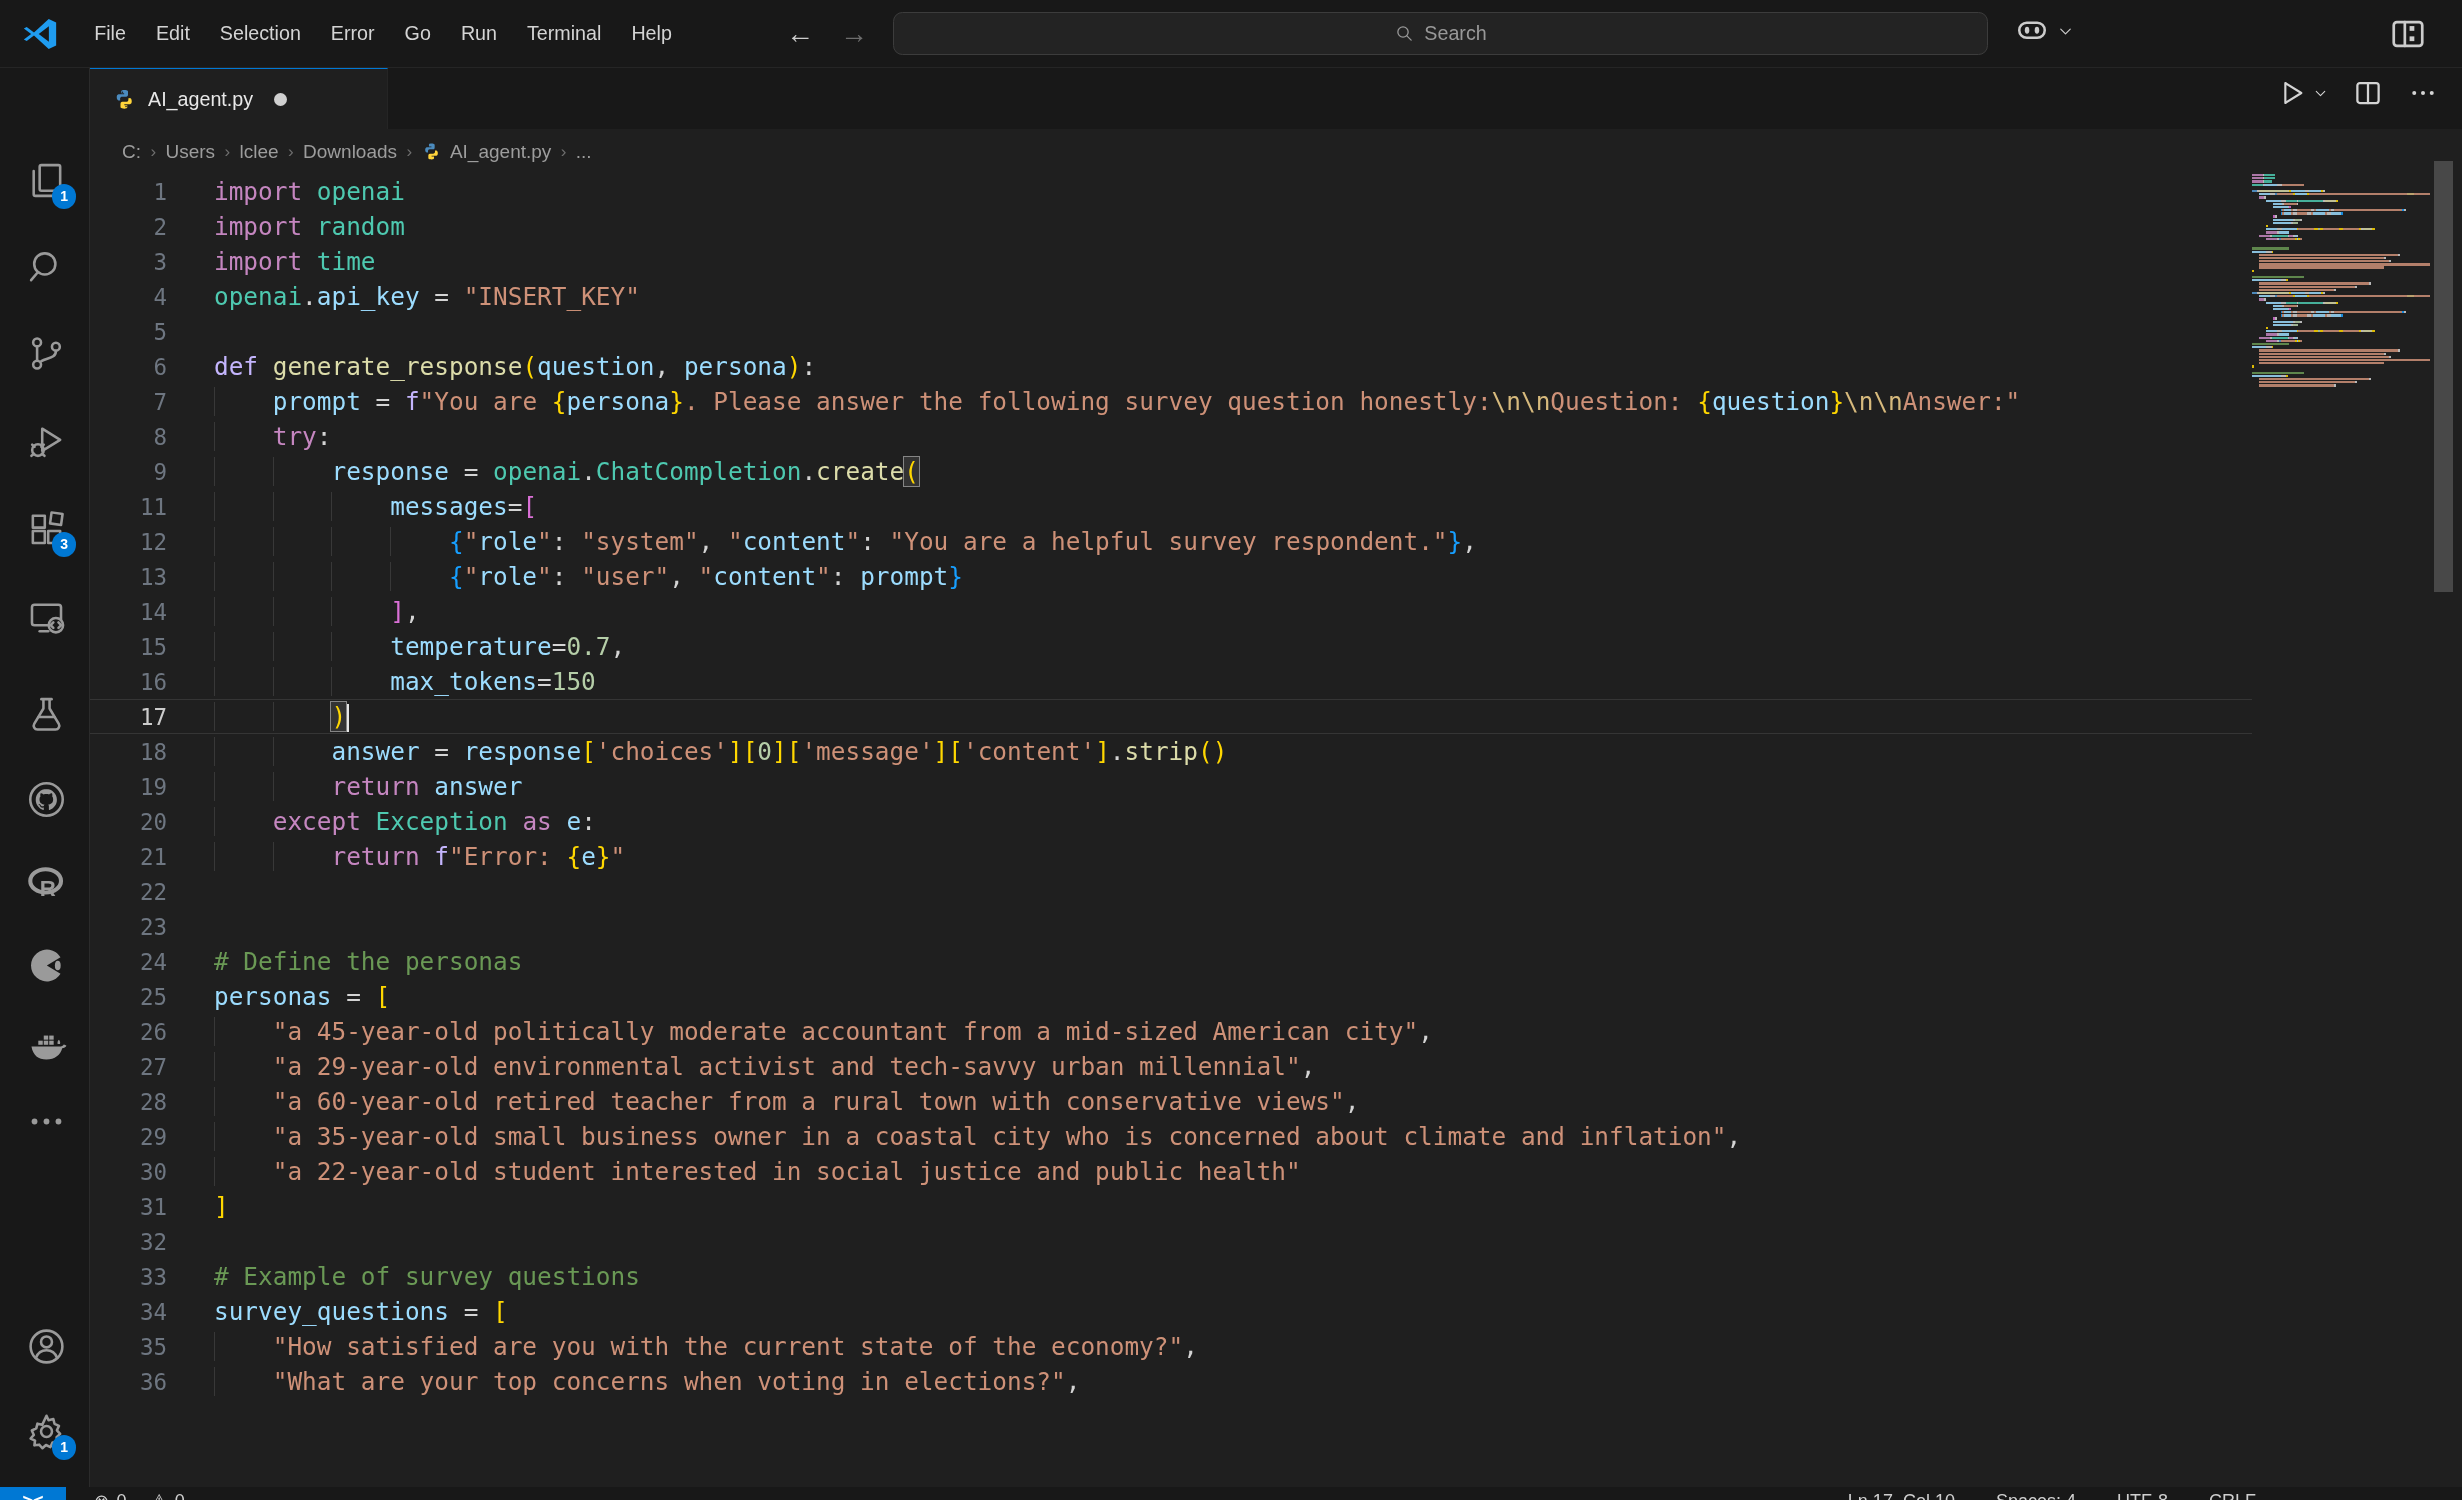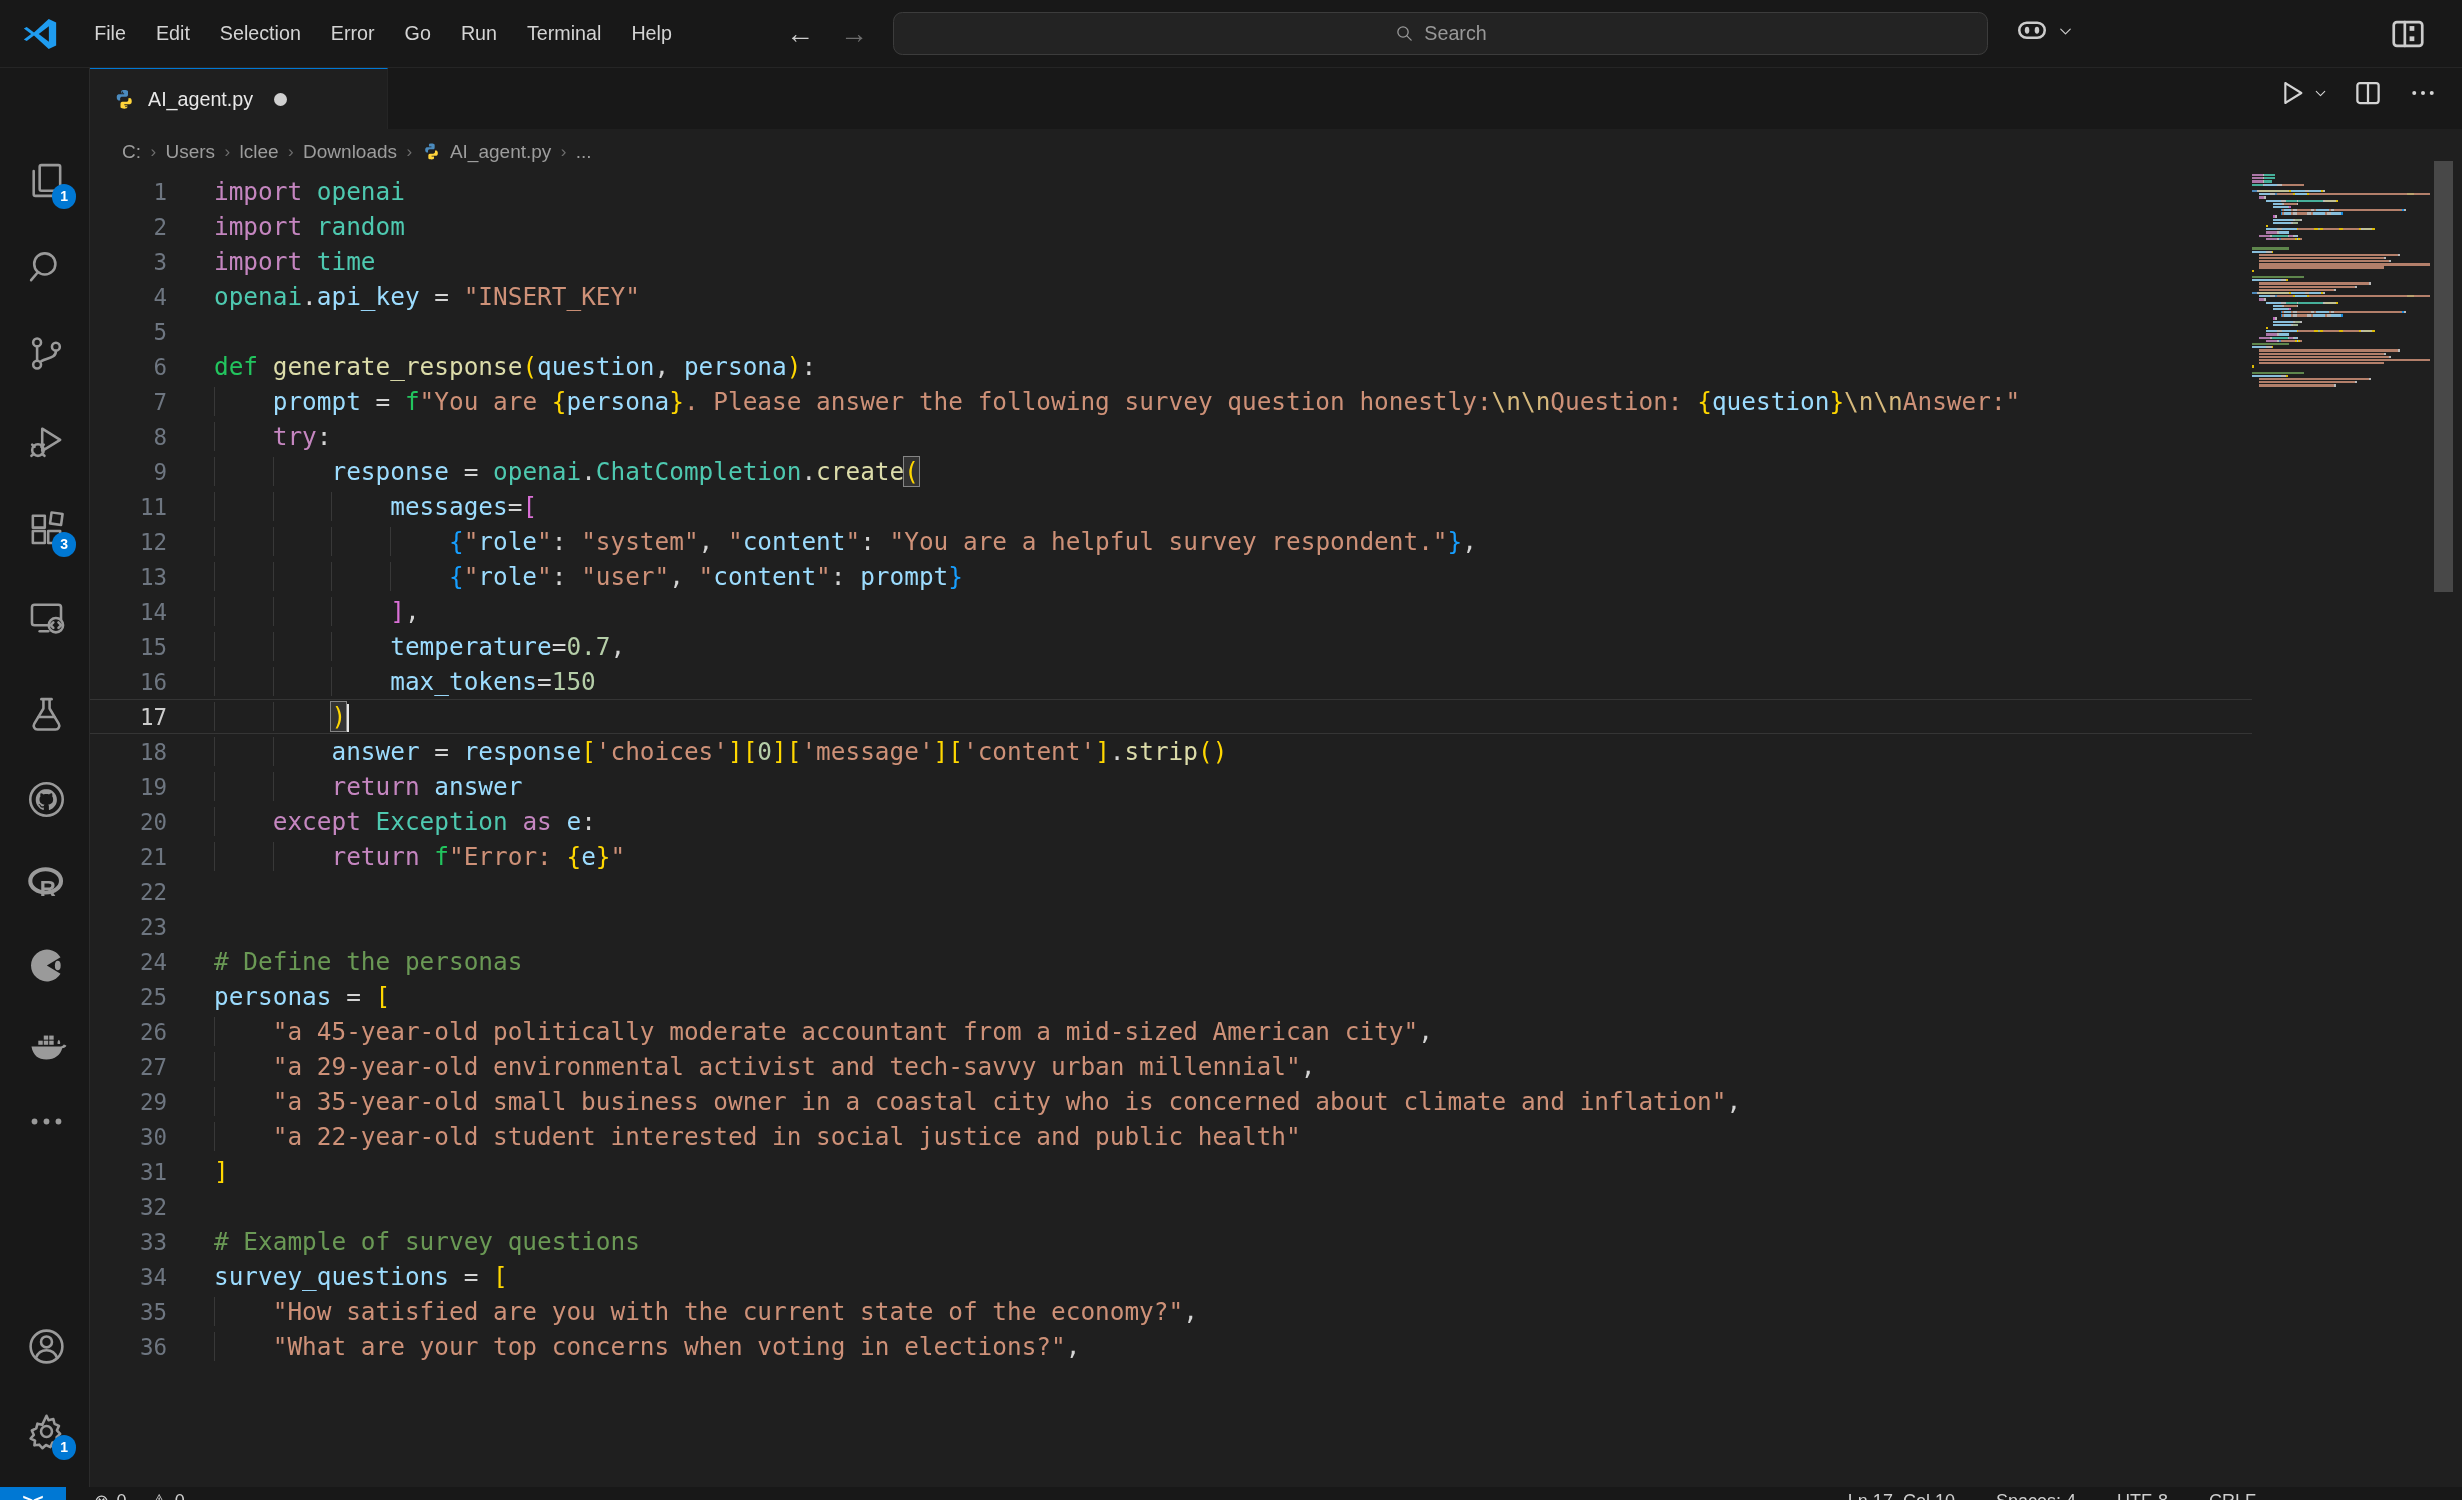--- a/index.html
+++ b/index.html
@@ -48,21 +48,21 @@
 
   
   .editor { position:absolute; left:90px; top:174px; width:2162px; height:1315px; background:#1f1f1f;
             font-family:"DejaVu Sans Mono","Liberation Mono",monospace; font-size:24.4px; }
   .code-line { display:flex; align-items:center; height:35px; }
   .code-line.active { border-top:0.9px solid rgba(255,255,255,0.10); border-bottom:0.9px solid rgba(255,255,255,0.10); }
   .gutter-num { flex:0 0 77px; text-align:right; color:#6e7681; font-size:22.5px; margin-right:47px; }
   .code-line.active .gutter-num { color:#cccccc; }
   .line-content { white-space:pre; }
   .ind { display:inline-block; width:4ch; box-shadow:inset 0.9px 0 0 #3b3b3b; }
-  .tk-k{color:#C586C0} .tk-m{color:#4EC9B0} .tk-d{color:#22c55e} .tk-f{color:#DCDCAA}
+  .tk-k{color:#C586C0} .tk-m{color:#4EC9B0} .tk-d{color:#c4b5fd} .tk-f{color:#DCDCAA}
   .tk-v{color:#9CDCFE} .tk-s{color:#CE9178} .tk-e{color:#D7BA7D} .tk-n{color:#B5CEA8}
   .tk-c{color:#6A9955} .tk-w{color:#D4D4D4} .tk-b1{color:#FFD700} .tk-b2{color:#DA70D6} .tk-b3{color:#179FFF}
   .bm { outline:0.9px solid #858585; background:rgba(110,110,110,0.25); }
   .cursor { display:inline-block; width:1.9px; height:28px; background:#e6e6e6; vertical-align:middle; margin-left:0.9px; }
 
   
   .minimap { position:absolute; left:2252px; top:174px; width:178px; height:1219px; overflow:hidden; }
   .mm-row { height:3.2px; white-space:nowrap; }
   .mm-tok { display:inline-block; height:2.3px; vertical-align:top; opacity:0.85; }
   .scrollbar-track { position:absolute; left:2432px; top:174px; width:22.5px; height:1315px; }
@@ -386,20 +386,24 @@
           <span class="gutter-num">25</span>
           <span class="line-content"><span class="tk-v">personas</span><span class="tk-w"> = </span><span class="tk-b1">[</span></span>
         </div>
         <div class="code-line">
           <span class="gutter-num">26</span>
           <span class="line-content"><span class="ind">    </span><span class="tk-s">"a 45-year-old politically moderate accountant from a mid-sized American city"</span><span class="tk-w">,</span></span>
         </div>
         <div class="code-line">
           <span class="gutter-num">27</span>
           <span class="line-content"><span class="ind">    </span><span class="tk-s">"a 29-year-old environmental activist and tech-savvy urban millennial"</span><span class="tk-w">,</span></span>
+        </div>
+        <div class="code-line">
+          <span class="gutter-num">28</span>
+          <span class="line-content"><span class="ind">    </span><span class="tk-s">"a 60-year-old retired teacher from a rural town with conservative views"</span><span class="tk-w">,</span></span>
         </div>
         <div class="code-line">
           <span class="gutter-num">29</span>
           <span class="line-content"><span class="ind">    </span><span class="tk-s">"a 35-year-old small business owner in a coastal city who is concerned about climate and inflation"</span><span class="tk-w">,</span></span>
         </div>
         <div class="code-line">
           <span class="gutter-num">30</span>
           <span class="line-content"><span class="ind">    </span><span class="tk-s">"a 22-year-old student interested in social justice and public health"</span></span>
         </div>
         <div class="code-line">

